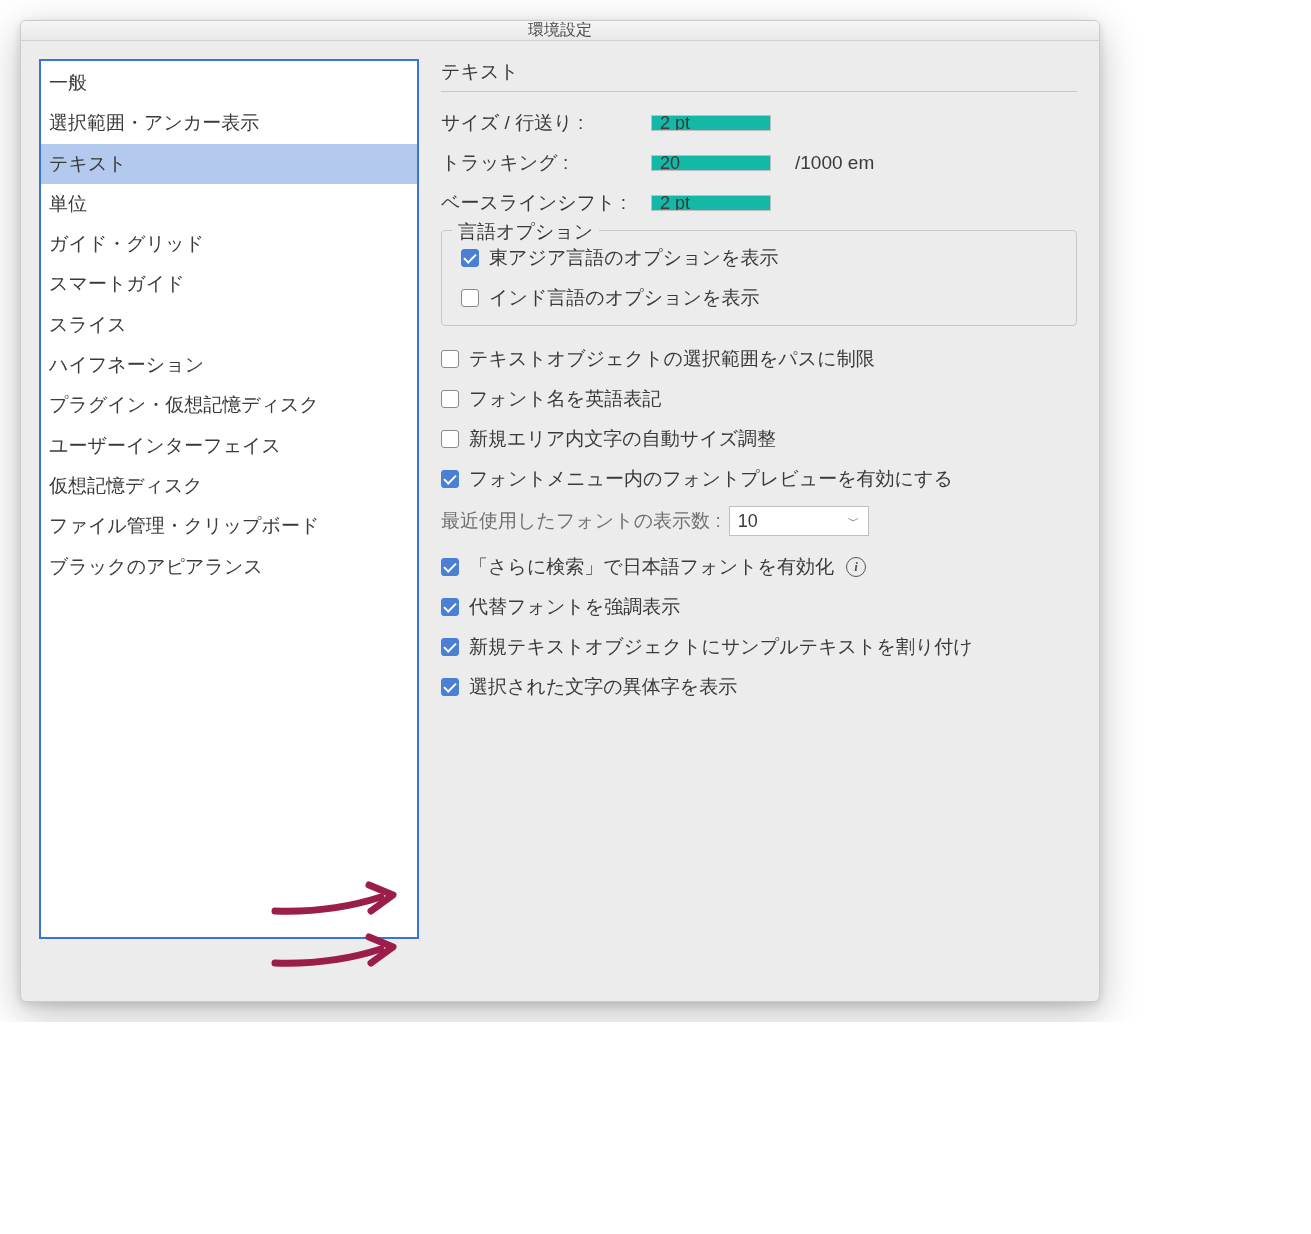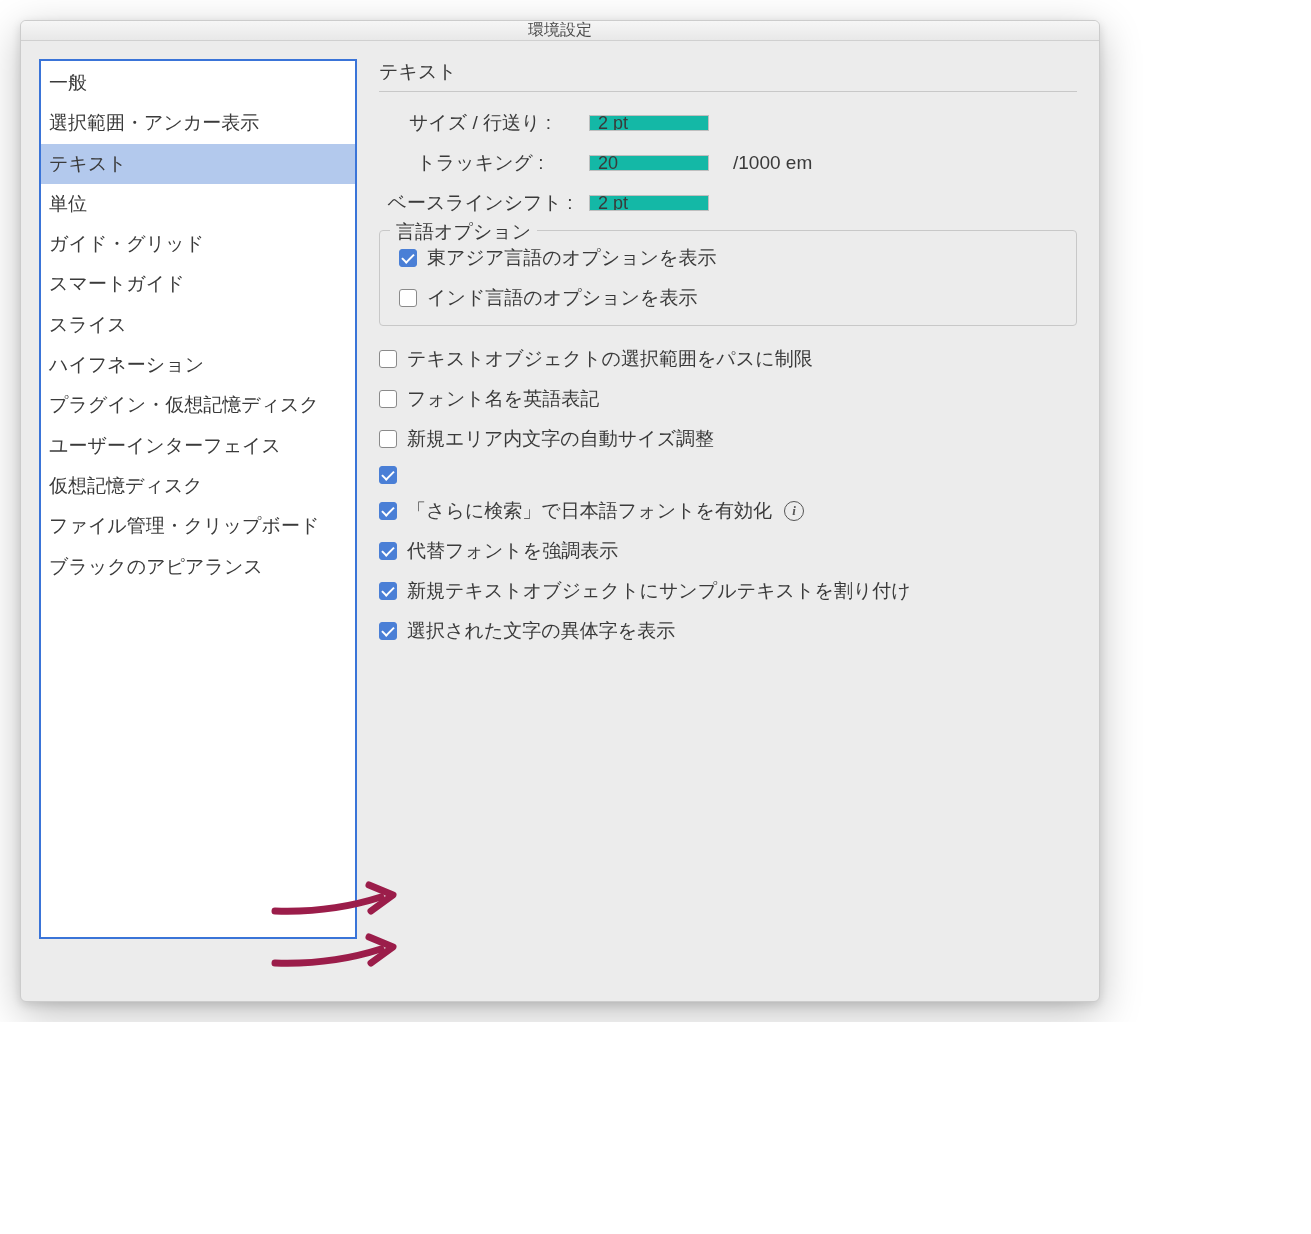--- a/index.html
+++ b/index.html
@@ -28,21 +28,21 @@
       color: #4a4a4a;
       font-weight: 400;
     }
     .content {
       display: flex;
       padding: 18px;
       gap: 18px;
       min-height: 960px;
     }
     .sidebar {
-      width: 318px;
+      width: 380px;
       background: #fff;
       border: 2px solid #3a74d8;
       border-radius: 0;
       padding: 2px 0;
       height: 880px;
     }
     .sidebar-item {
       padding: 4px 8px;
       font-size: 19px;
       color: #3a3a3a;
@@ -63,21 +63,21 @@
       padding-bottom: 6px;
       margin-bottom: 18px;
     }
     .form-row {
       display: flex;
       align-items: center;
       margin-bottom: 14px;
     }
     .form-label {
       width: 210px;
-      text-align: center;
+      text-align: left;
       font-size: 19px;
       color: #3a3a3a;
       padding-right: 8px;
     }
     .text-input {
       width: 120px;
       height: 16px;
       border: 1px solid #bfbfbf;
       background: #14b8a6;
       font-size: 18px;
@@ -250,22 +250,30 @@
         <span>フォント名を英語表記</span>
       </div>
 
       <div class="check-row">
         <span class="checkbox"></span>
         <span>新規エリア内文字の自動サイズ調整</span>
       </div>
 
       <div class="check-row">
         <span class="checkbox checked"></span>
-      </div>
-
+        <span>フォントメニュー内のフォントプレビューを有効にする</span>
+      </div>
+
+      <div class="recent-row">
+        <span>最近使用したフォントの表示数 :</span>
+        <div class="select">
+          <span>10</span>
+          <span class="chev">﹀</span>
+        </div>
+      </div>
 
       <div class="check-row">
         <span class="checkbox checked"></span>
         <span>「さらに検索」で日本語フォントを有効化</span>
         <span class="info-icon">i</span>
       </div>
 
 
       <div class="check-row">
         <span class="checkbox checked"></span>

